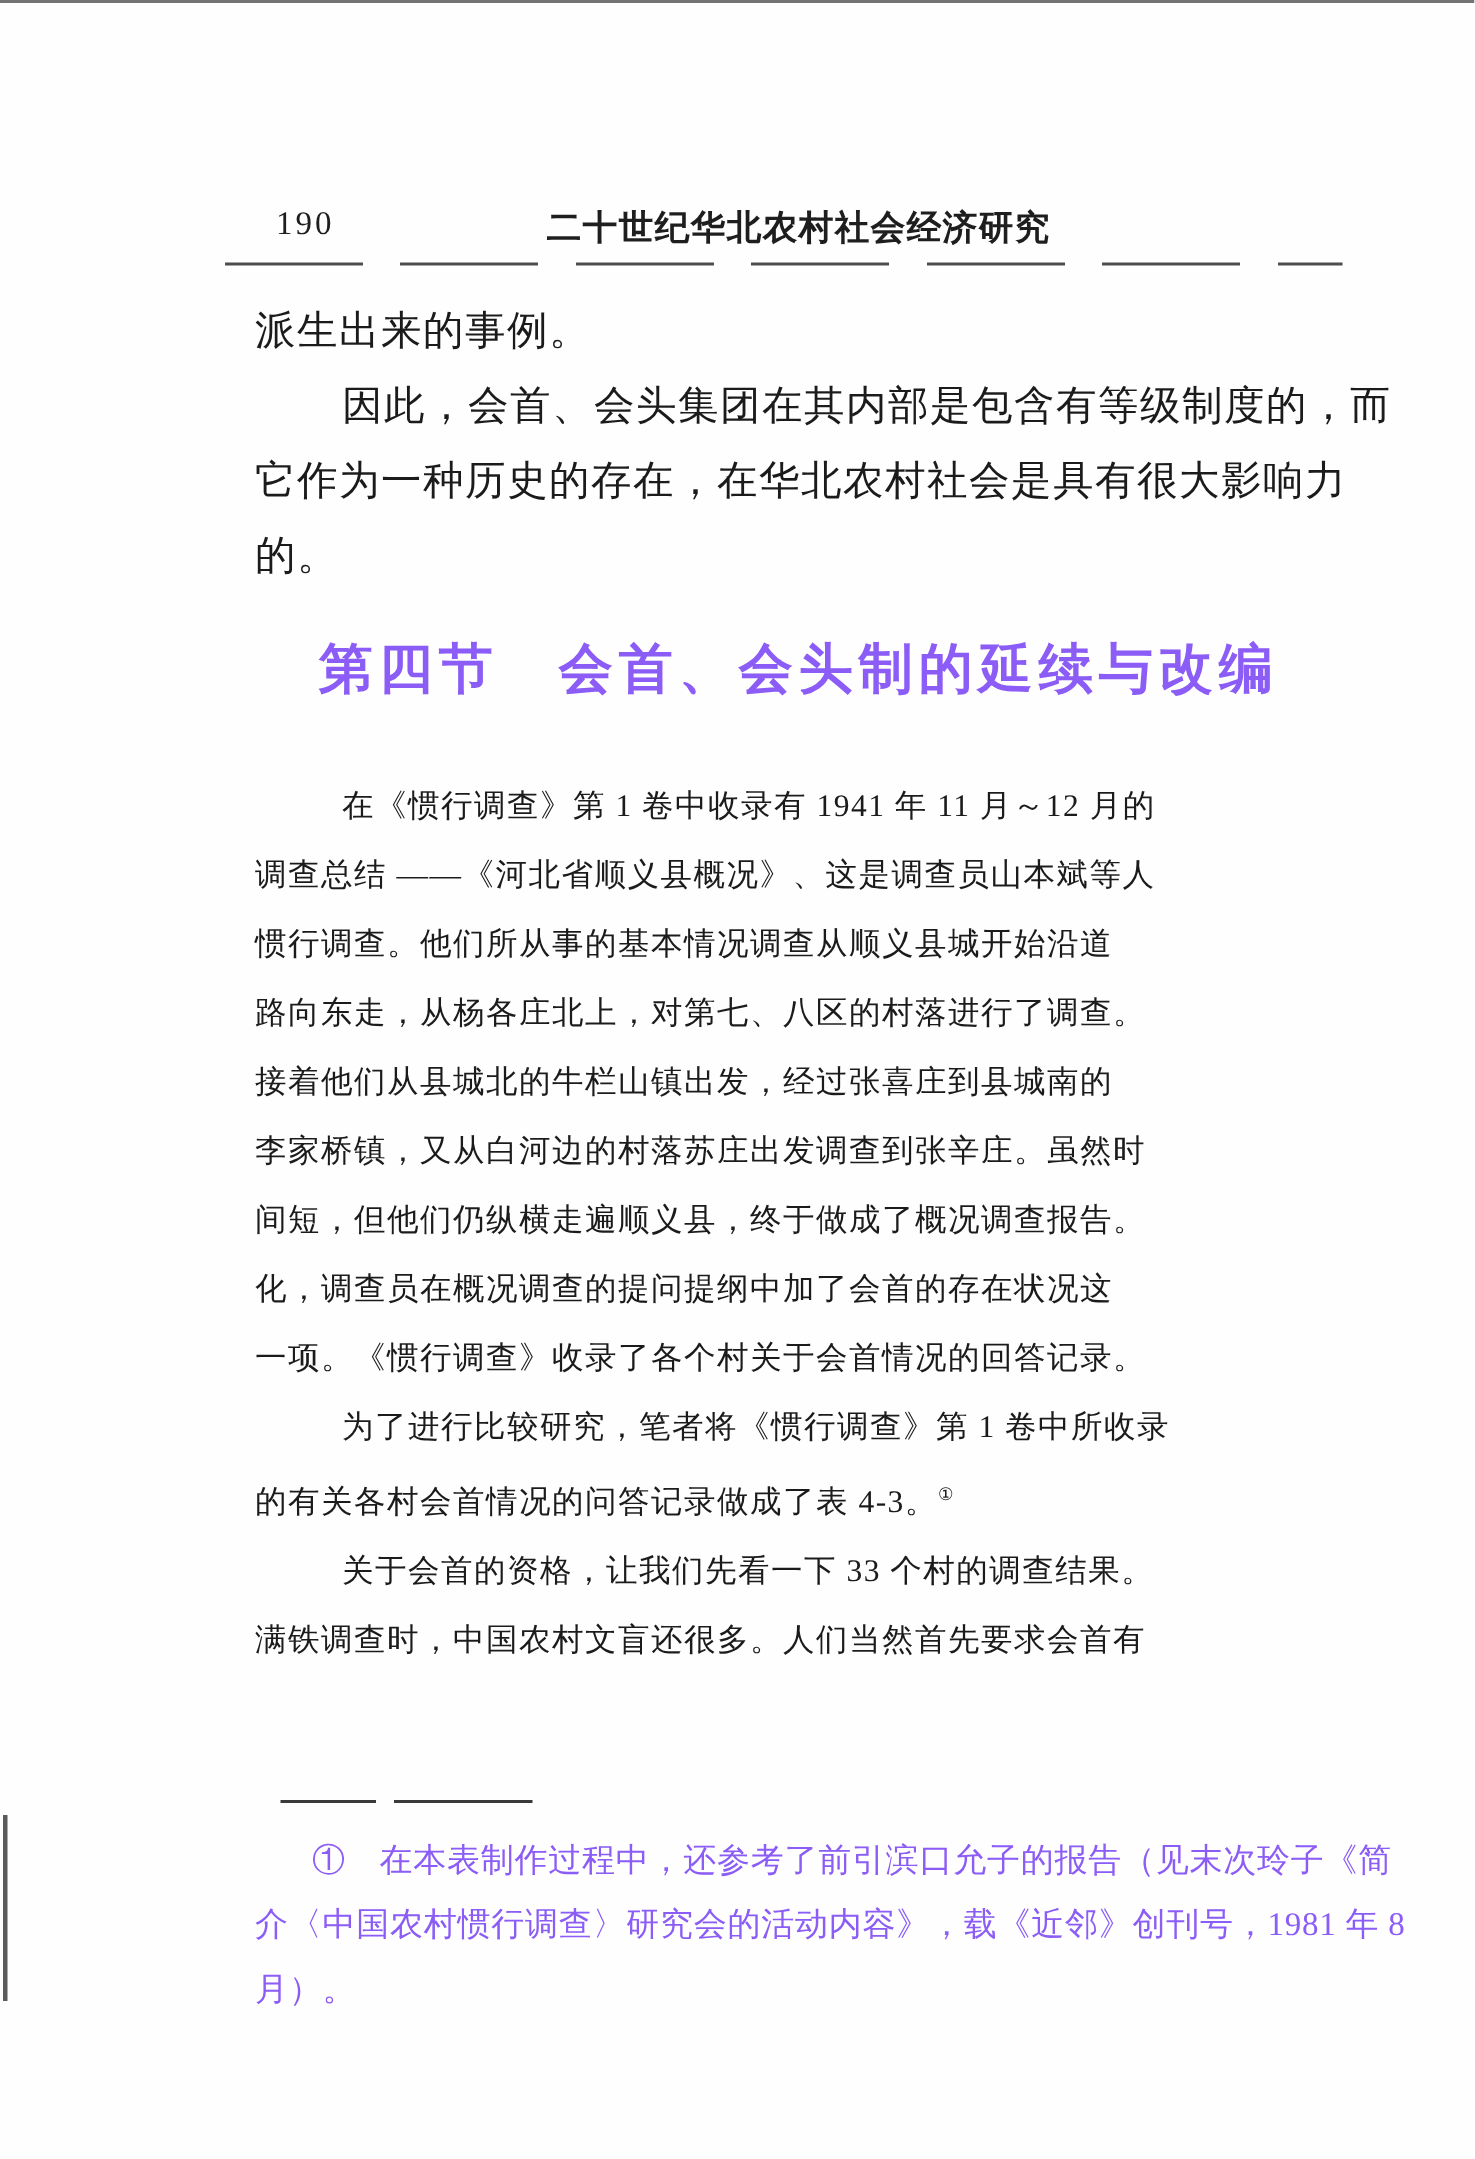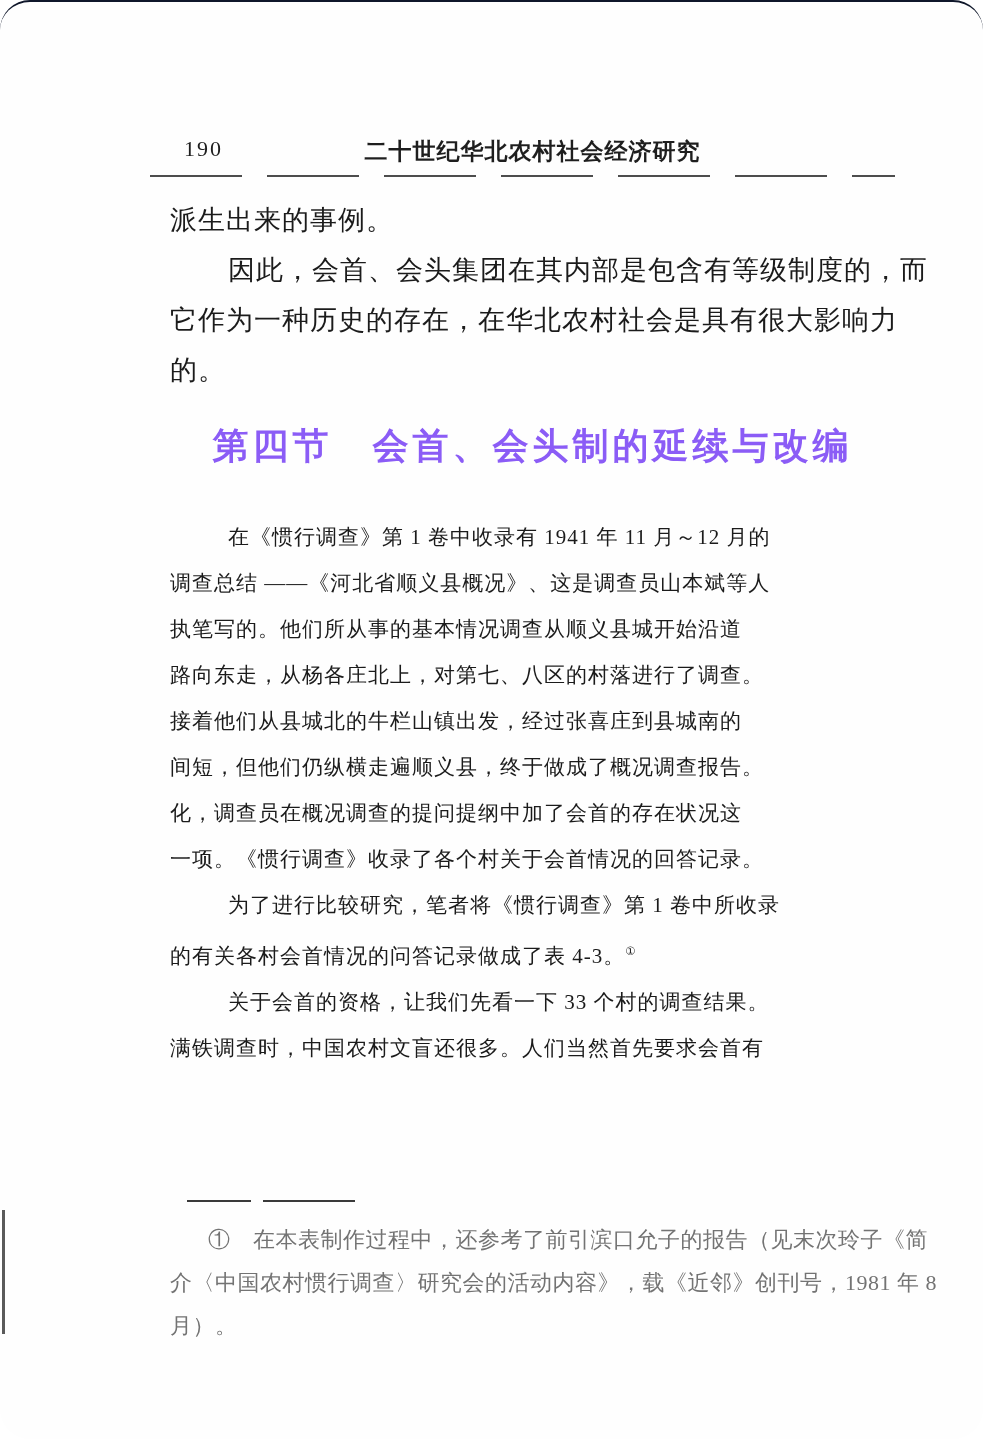--- a/index.html
+++ b/index.html
@@ -7,23 +7,22 @@
     width: 983px; height: 1439px;
     background: #ffffff;
     font-family: "Liberation Serif", "DejaVu Serif", serif;
     color: #1b1b1b;
     overflow: hidden;
   }
   .page {
     position: relative;
     width: 983px; height: 1439px;
     background: #fefefe;
-    border-top: 2px solid #0f172a;
+    border-top: 2px solid #737373;
     box-sizing: border-box;
-    border-radius: 30px;
   }
   
   .header {
     position: absolute; top: 134px; left: 170px; width: 725px; height: 32px;
     font-size: 23px; letter-spacing: 1px; color: #1e1e1e;
   }
   .pagenum { position: absolute; left: 14px; top: 0; font-size: 22px; letter-spacing: 2px; }
   .running-title { position: absolute; left: 0; right: 0; top: 0; text-align: center; font-weight: bold; }
   .header-rule {
     position: absolute; top: 173px; left: 150px; width: 745px; height: 2px;
@@ -47,21 +46,21 @@
     font-weight: 600; color: #8b5cf6;
   }
   sup.fnref { font-size: 0.55em; vertical-align: super; letter-spacing: 0; }
   
   .fn-rule {
     position: absolute; top: 1198px; left: 187px; width: 168px; height: 2px;
     background: linear-gradient(90deg, #3a3a3a 0 64px, transparent 64px 76px, #3a3a3a 76px 168px);
   }
   .footnote {
     position: absolute; top: 1216px; left: 170px; width: 760px;
-    font-size: 22px; line-height: 43px; letter-spacing: 0.5px; color: #737373;
+    font-size: 22px; line-height: 43px; letter-spacing: 0.5px; color: #8b5cf6;
   }
   .fn-indent { padding-left: 38px; }
   
   .spine-mark {
     position: absolute; left: 2px; top: 1208px; width: 3px; height: 124px;
     background: #5a5a5a;
   }
 </style>
 </head>
 <body>
@@ -79,23 +78,24 @@
     <div class="line indent">因此，会首、会头集团在其内部是包含有等级制度的，而</div>
     <div class="line">它作为一种历史的存在，在华北农村社会是具有很大影响力</div>
     <div class="line">的。</div>
   </div>
 
   <div class="heading">第四节　会首、会头制的延续与改编</div>
 
   <div class="body-block">
     <div class="line indent">在《惯行调查》第 1 卷中收录有 1941 年 11 月～12 月的</div>
     <div class="line">调查总结 ——《河北省顺义县概况》、这是调查员山本斌等人</div>
-    <div class="line">执笔写的。他们所从事的基本情况调查从顺义县城开始沿道</div>
+    <div class="line">惯行调查。他们所从事的基本情况调查从顺义县城开始沿道</div>
     <div class="line">路向东走，从杨各庄北上，对第七、八区的村落进行了调查。</div>
     <div class="line">接着他们从县城北的牛栏山镇出发，经过张喜庄到县城南的</div>
+    <div class="line">李家桥镇，又从白河边的村落苏庄出发调查到张辛庄。虽然时</div>
     <div class="line">间短，但他们仍纵横走遍顺义县，终于做成了概况调查报告。</div>
     <div class="line">化，调查员在概况调查的提问提纲中加了会首的存在状况这</div>
     <div class="line">一项。《惯行调查》收录了各个村关于会首情况的回答记录。</div>
     <div class="line indent">为了进行比较研究，笔者将《惯行调查》第 1 卷中所收录</div>
     <div class="line"><span>的有关各村会首情况的问答记录做成了表 4-3。</span><sup class="fnref">①</sup></div>
     <div class="line indent">关于会首的资格，让我们先看一下 33 个村的调查结果。</div>
     <div class="line">满铁调查时，中国农村文盲还很多。人们当然首先要求会首有</div>
   </div>
 
   <div class="fn-rule"></div>

